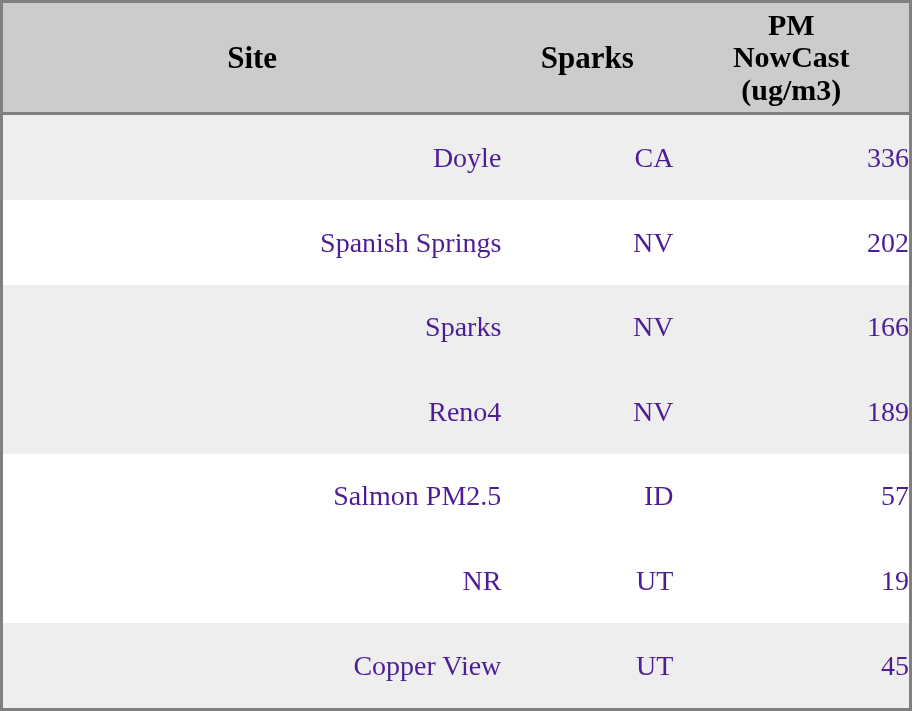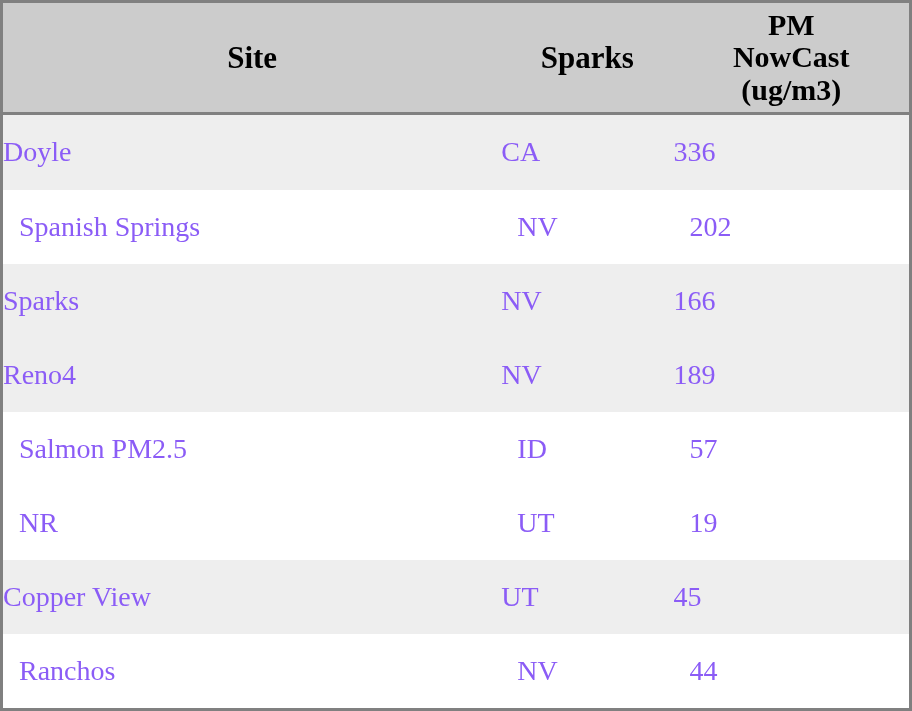--- a/index.html
+++ b/index.html
@@ -41,22 +41,22 @@
     padding: 6px 4px;
     border-bottom: 3px solid #808080;
     line-height: 1.08;
   }
   thead th.th-value {
     font-size: 30px;
   }
   tbody td {
     font-family: "Liberation Serif", serif;
     font-size: 28px;
-    color: #8b5cf6;
-    text-align: left;
+    color: #4c1d95;
+    text-align: right;
     vertical-align: middle;
     padding: 0;
     height: 58px;
     border: none;
   }
   tbody tr.row-odd td {
     background: #eeeeee;
   }
   tbody tr.row-even td {
     background: #ffffff;
@@ -113,20 +113,15 @@
       <tr class="row-even">
         <td>NR</td>
         <td>UT</td>
         <td>19</td>
       </tr>
       <tr class="row-odd">
         <td>Copper View</td>
         <td>UT</td>
         <td>45</td>
       </tr>
-      <tr class="row-even">
-        <td>Ranchos</td>
-        <td>NV</td>
-        <td>44</td>
-      </tr>
     </tbody>
   </table>
 </div>
 
 </body></html>

